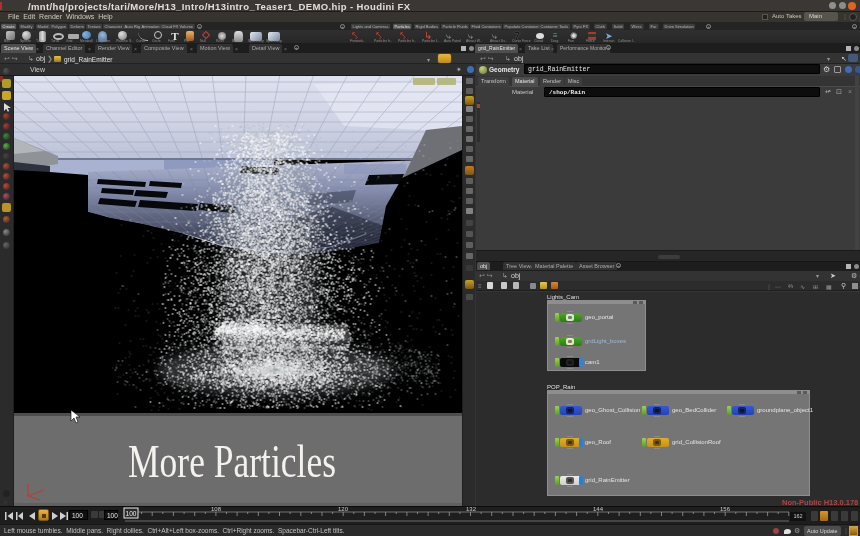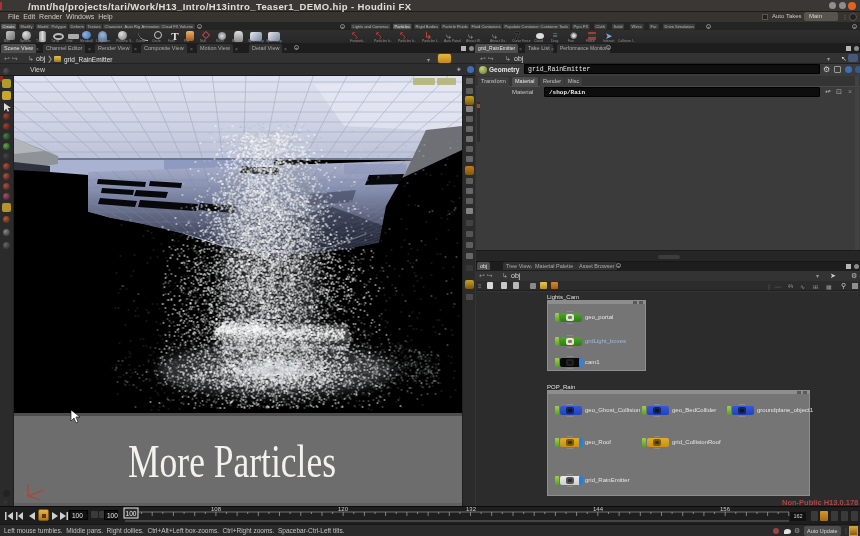--- a/index.html
+++ b/index.html
@@ -8,21 +8,21 @@
 .tab{position:absolute;top:1px;height:7px;font-size:5px;line-height:7px;color:#b6b6b6;padding:0 2px;background:#3c3c3c;border-radius:1px;transform:scale(.8);transform-origin:0 50%;white-space:nowrap}
 .tab.sel{background:#555;color:#e2e2e2}
 .ptab{position:absolute;height:9px;font-size:5.5px;line-height:9px;color:#ababab;padding:0 3px;background:#323232;border-radius:2px 2px 0 0;top:1px;white-space:nowrap}
 .ptab.sel{background:#4e4e4e;color:#e6e6e6}
 .lbl4{position:absolute;font-size:4px;color:#909090;white-space:nowrap}
 </style></head><body>
 <div id="root">
 
 <div class="abs" style="left:0;top:0;width:860px;height:12px;background:#3b3734;border-bottom:1px solid #1c1c1c">
  <div class="abs" style="left:0;top:2px;width:2px;height:8px;background:#b03030"></div>
- <div class="abs" style="left:28px;top:1px;font-size:9.5px;font-weight:bold;color:#e3ded6;letter-spacing:0.38px">/mnt/hq/projects/tari/Work/H13_Intro/H13intro_Teaser1_DEMO.hip - Houdini FX</div>
+ <div class="abs" style="left:28px;top:1px;font-size:9.5px;font-weight:bold;color:#e3ded6;letter-spacing:0.38px">/mnt/hq/projects/tari/More/H13_Intro/H13intro_Teaser1_DEMO.hip - Houdini FX</div>
  <div class="abs" style="left:829px;top:2px;width:7px;height:7px;border-radius:50%;background:#909090"></div>
  <div class="abs" style="left:839px;top:2px;width:7px;height:7px;border-radius:50%;background:#8d8d8d"></div>
  <div class="abs" style="left:848px;top:2px;width:8px;height:8px;border-radius:50%;background:#e2631e"></div>
 </div>
 <div class="abs" style="left:0;top:12px;width:860px;height:10px;background:#37342f">
  <div class="abs" style="left:8px;top:1px;font-size:7px;color:#cfcac2">File&nbsp;&nbsp;Edit&nbsp;&nbsp;Render&nbsp;&nbsp;Windows&nbsp;&nbsp;Help</div>
  <div class="abs" style="left:762px;top:2px;width:6px;height:6px;background:#23211e;border:1px solid #59554f"></div>
  <div class="abs" style="left:772px;top:1px;font-size:6px;color:#c8c3bb">Auto Takes</div>
  <div class="abs" style="left:804px;top:0px;width:34px;height:9px;background:#57534d;border-radius:2px;font-size:6px;color:#ddd9d2;padding:1px 0 0 5px">Main</div>
  <div class="abs" style="left:842px;top:1px;font-size:6px;color:#999">⋮</div>

